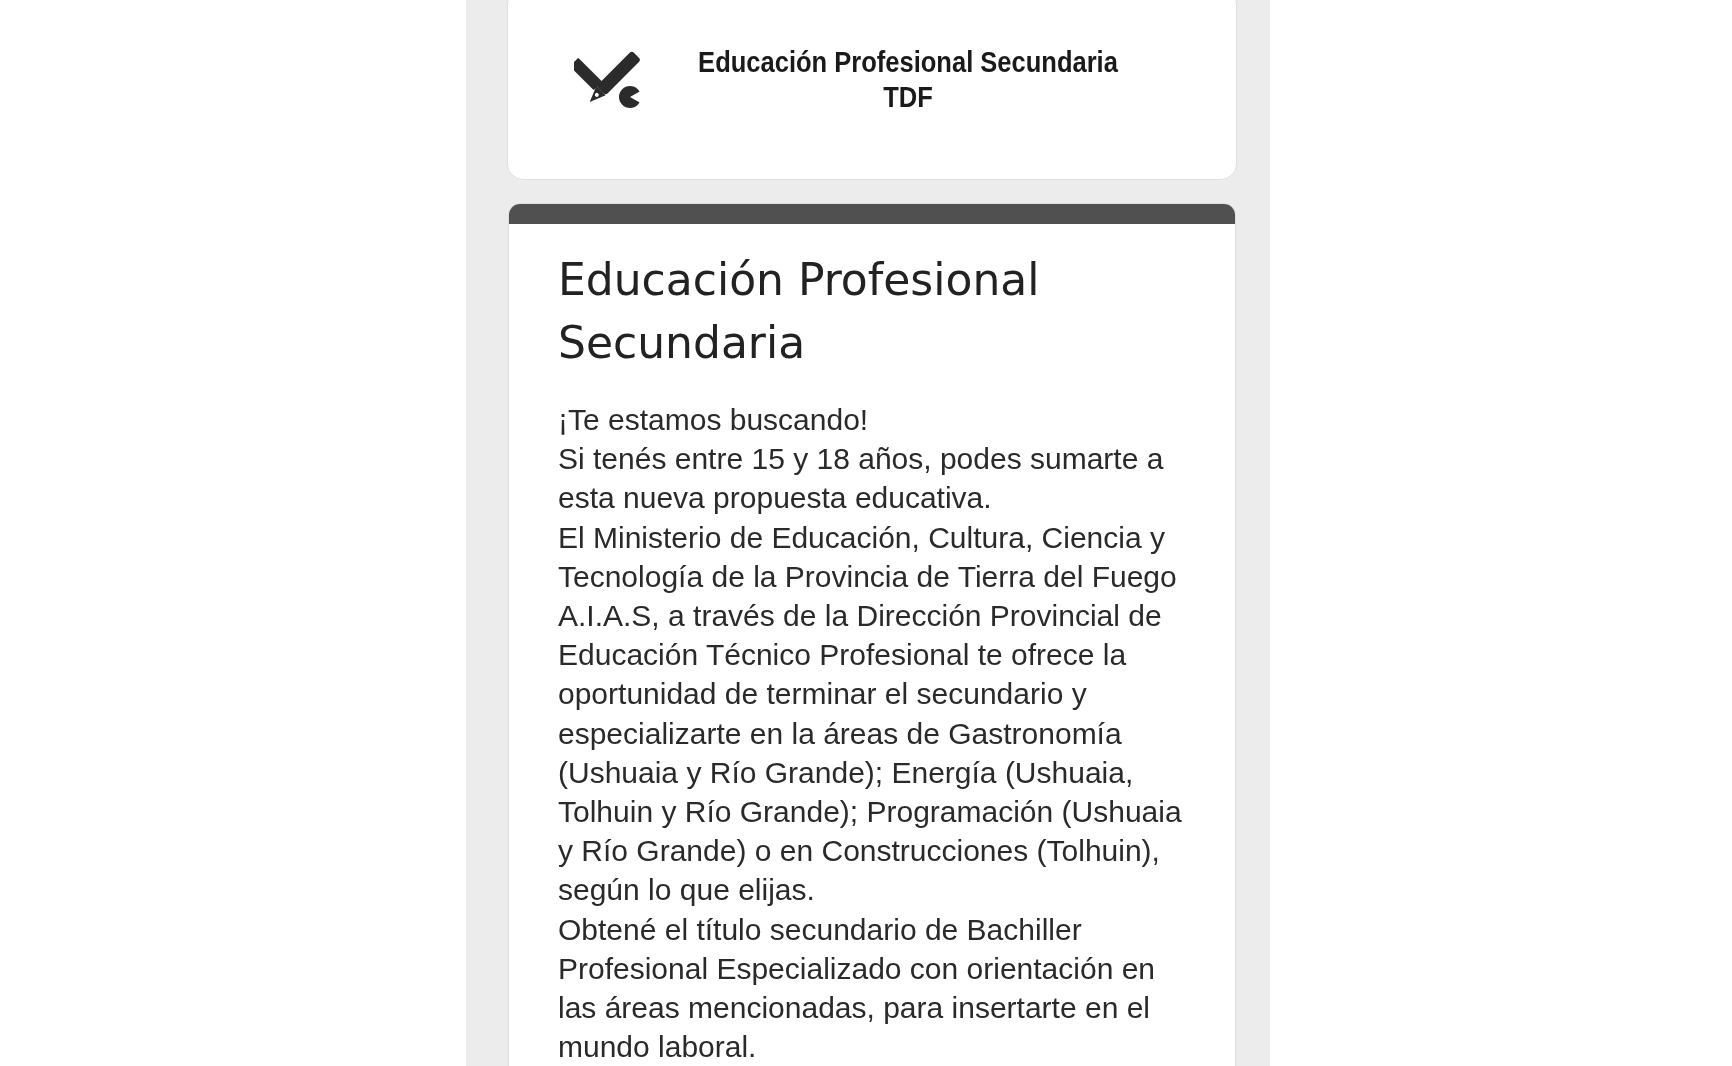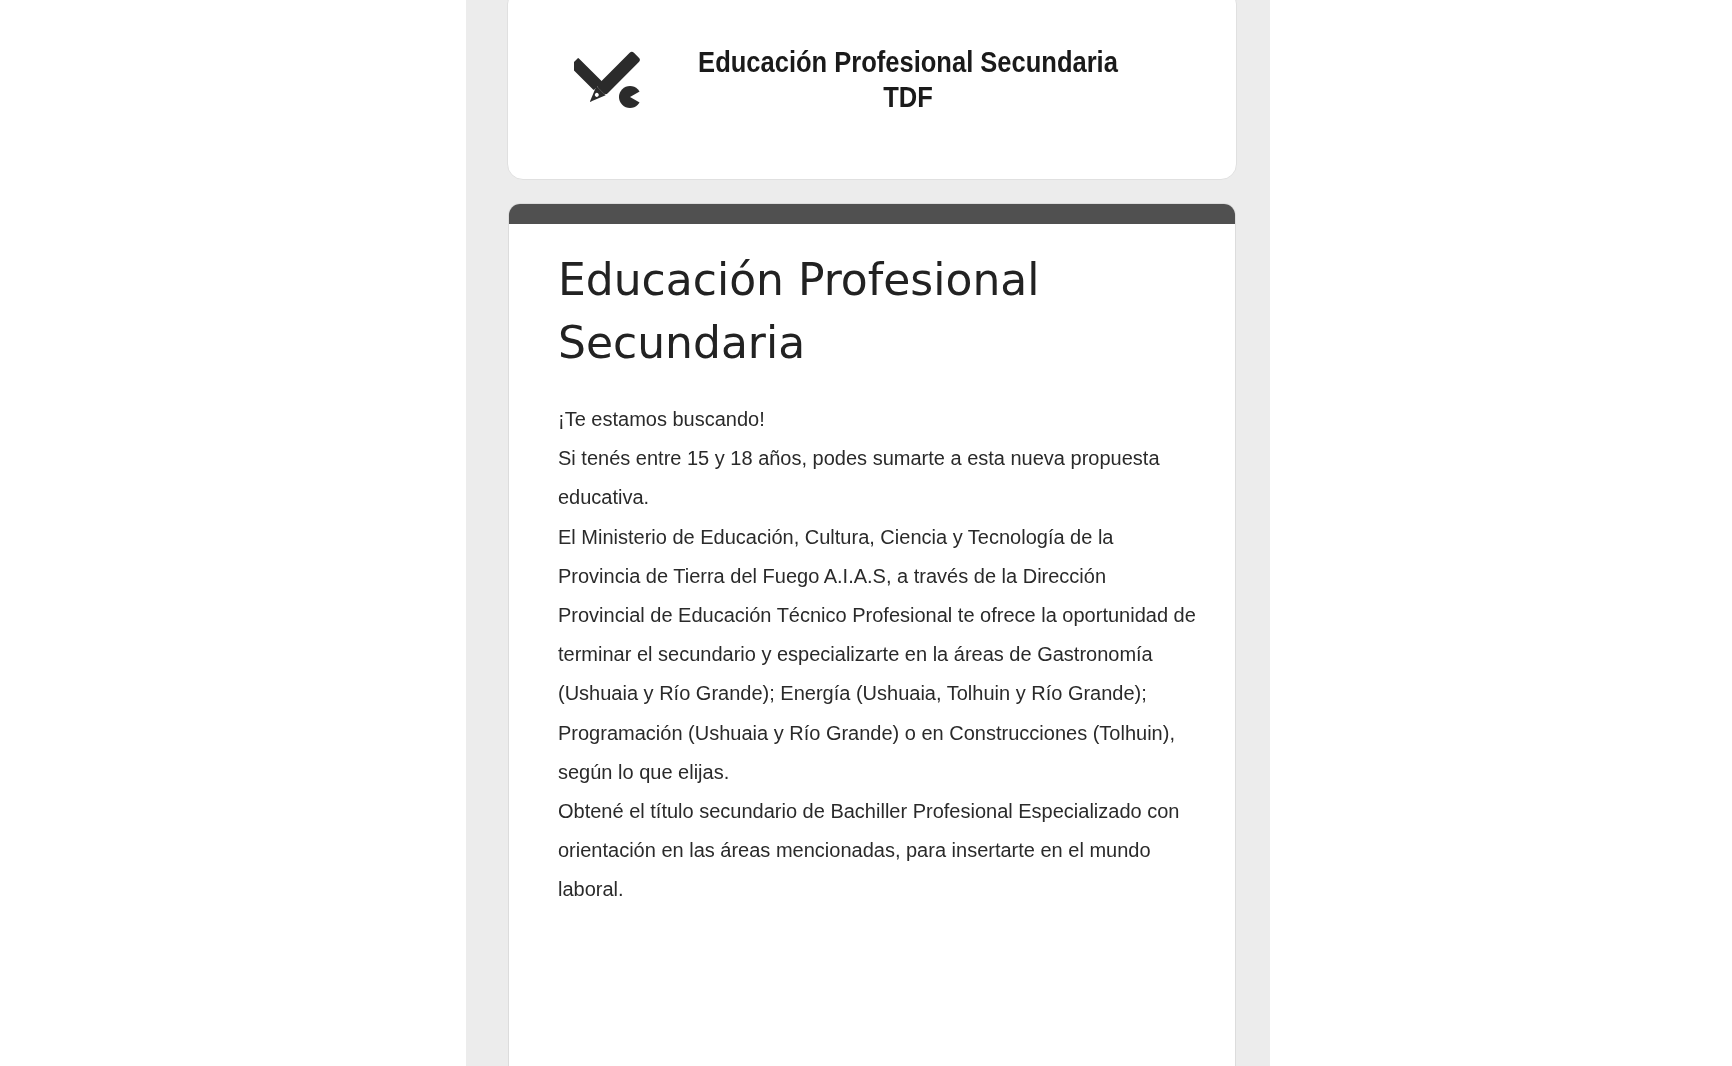--- a/index.html
+++ b/index.html
@@ -4,21 +4,21 @@
 <style>
   html, body { margin:0; padding:0; }
   body { width:1732px; height:1066px; background:#ffffff; overflow:hidden; position:relative; font-family:"Liberation Sans", sans-serif; }
   .page-bg { position:absolute; left:466px; top:0; width:804px; height:1066px; background:#ececec; }
   .banner-card { position:absolute; left:507px; top:-12px; width:728px; height:190px; background:#fff; border-radius:16px; border:1px solid #e0e0e0; }
   .banner-logo { position:absolute; left:66px; top:54px; width:76px; height:72px; }
   .banner-text { position:absolute; left:160px; top:56px; width:480px; text-align:center; font-family:"Liberation Sans", sans-serif; font-weight:bold; font-size:29px; line-height:35px; color:#1a1a1a; transform:scaleX(0.88); transform-origin:center; }
   .form-card { position:absolute; left:508px; top:203px; width:726px; height:900px; background:#fff; border-radius:12px; border:1px solid #dcdcdc; overflow:hidden; }
   .form-card-bar { height:20px; background:#505050; }
   .form-title { position:absolute; left:49px; top:44px; width:600px; font-family:"DejaVu Sans", sans-serif; font-size:44px; line-height:63px; color:#222; font-weight:normal; }
-  .form-desc { position:absolute; left:49px; top:196px; width:640px; font-family:"Liberation Sans", sans-serif; font-size:20px; line-height:39.2px; color:#2a2a2a; white-space:pre-line; }
+  .form-desc { position:absolute; left:49px; top:196px; width:640px; font-family:"Liberation Sans", sans-serif; font-size:30px; line-height:39.2px; color:#2a2a2a; white-space:pre-line; }
 </style>
 </head>
 <body>
 
 <div class="page-bg"></div>
 
 <div class="banner-card">
   <svg class="banner-logo" viewBox="0 0 76 72">
     <rect x="6" y="14" width="12" height="34" rx="1" transform="rotate(-45 12 31)" fill="#2b2b2b"></rect>
     <g transform="rotate(45 38 36)">

